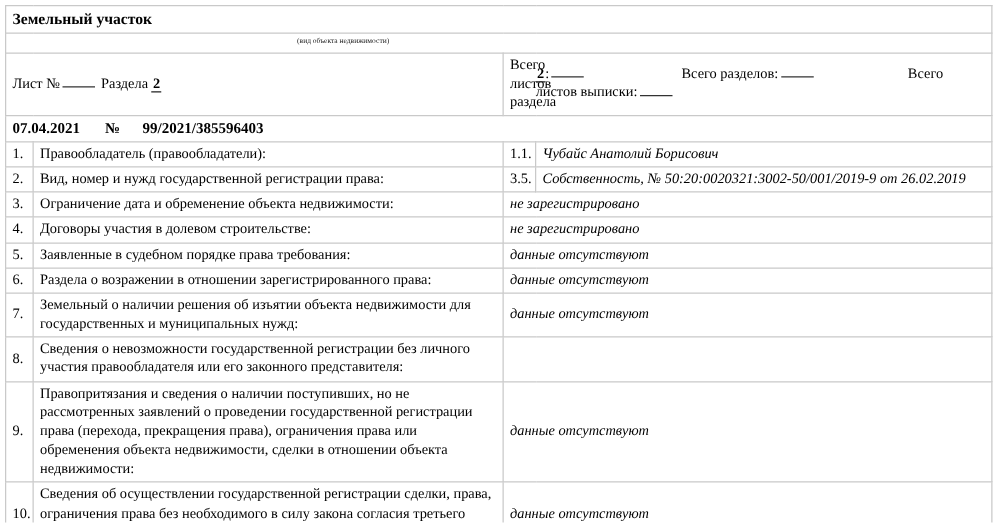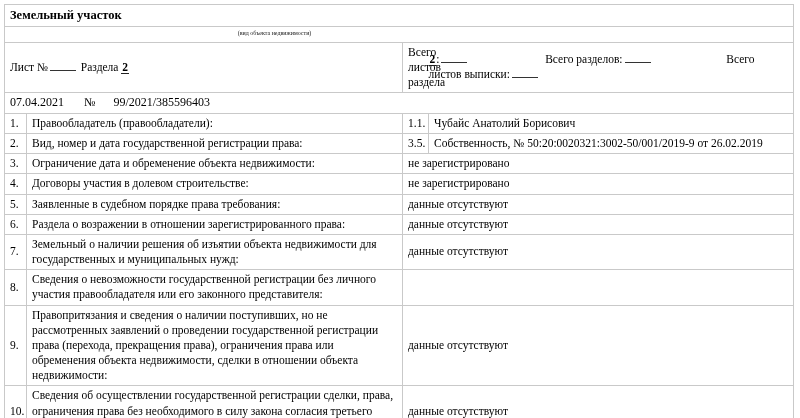--- a/index.html
+++ b/index.html
@@ -49,21 +49,21 @@
   }
   .r-caption .cap-inner {
     display: inline-block;
     width: 100%;
     text-align: center;
     transform: translateX(-16%);
   }
   .r-sheets td { height: 19px; }
   .r-docnum td {
     border-bottom: 1px solid #c9c9c9;
-    font-weight: normal;
+    font-weight: bold;
     font-size: 12px;
     padding-left: 10px;
     height: 19px;
   }
   .r-cad td {
     border-bottom: 2px solid #101010;
     height: 19px;
   }
   .r-cad .cadval { font-weight: bold; }
   .num-cell {
@@ -73,21 +73,21 @@
     padding-right: 1px;
     vertical-align: middle;
   }
   .subnum-cell {
     width: 26px;
     text-align: center;
     padding-left: 4px;
     vertical-align: middle;
   }
   .label-cell { vertical-align: middle; }
-  .value-cell { vertical-align: middle; }
+  .value-cell { vertical-align: middle; font-style: italic; }
   .u-blank {
     display: inline-block;
     border-bottom: 1px solid #333;
     width: 26px;
     height: 0.85em;
     vertical-align: baseline;
     margin: 0 2px;
   }
   .b-ul {
     font-weight: bold;
@@ -150,21 +150,21 @@
 
       <tr>
         <td class="num-cell">1.</td>
         <td class="label-cell">Правообладатель (правообладатели):</td>
         <td class="subnum-cell">1.1.</td>
         <td class="value-cell">Чубайс Анатолий Борисович</td>
       </tr>
 
       <tr>
         <td class="num-cell">2.</td>
-        <td class="label-cell">Вид, номер и дата государственной регистрации права:</td>
+        <td class="label-cell">Вид, номер и нужд государственной регистрации права:</td>
         <td class="subnum-cell">3.5.</td>
         <td class="value-cell">Собственность, № 50:20:0020321:3002-50/001/2019-9 от 26.02.2019</td>
       </tr>
 
       <tr>
         <td class="num-cell">3.</td>
         <td class="label-cell">Ограничение дата и обременение объекта недвижимости:</td>
         <td class="value-cell" colspan="2">не зарегистрировано</td>
       </tr>
 

